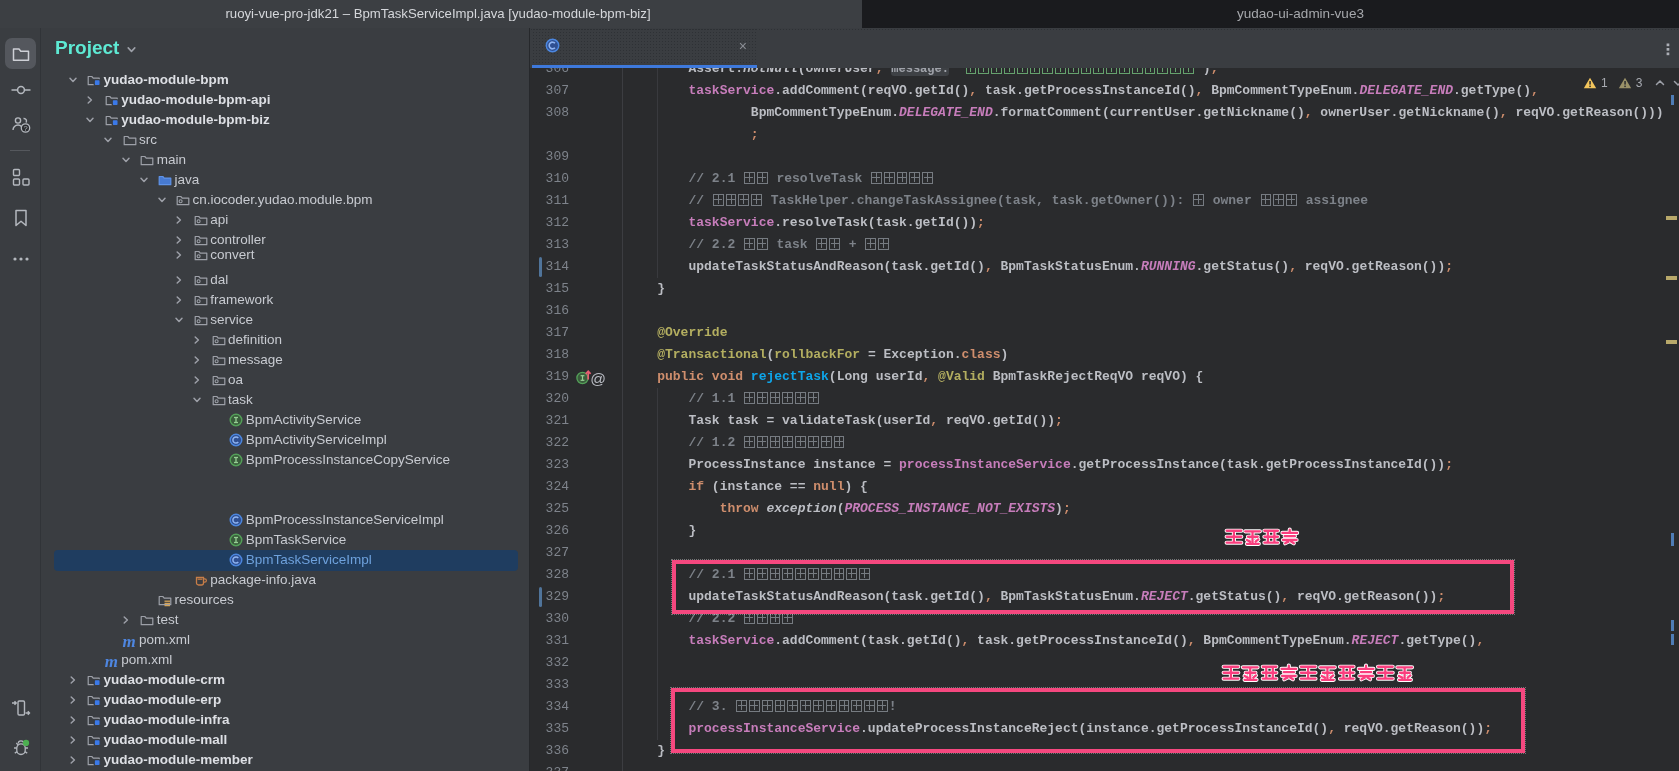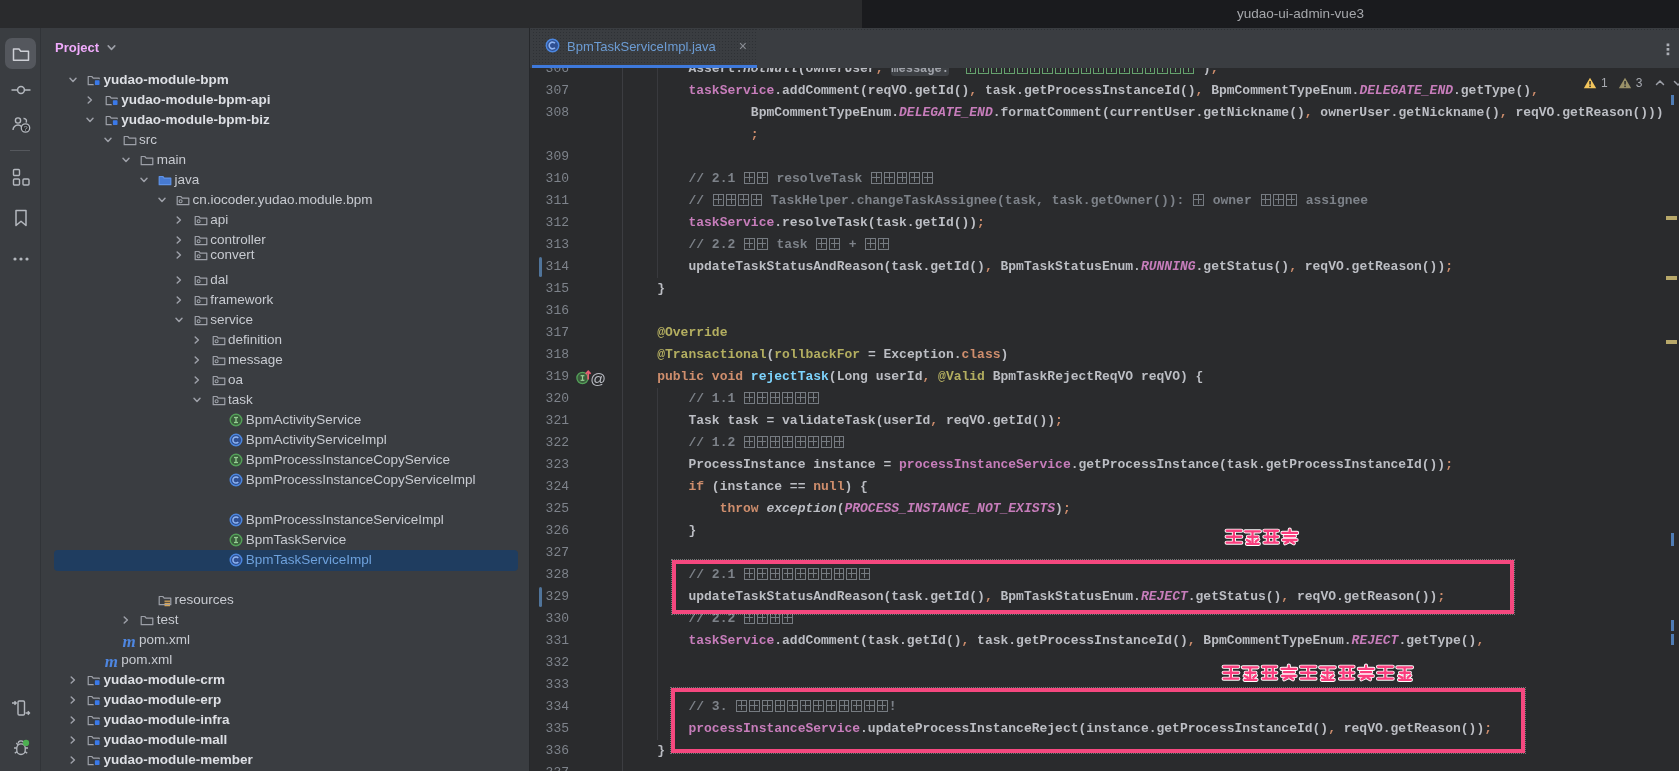--- a/index.html
+++ b/index.html
@@ -5,42 +5,42 @@
 #screen{position:relative;width:1679px;height:771px}
 #tbl{position:absolute;left:0;top:0;width:862px;height:28px;background:#3C3F43;z-index:30}
 #tbl span{position:absolute;left:0;right:-14px;top:0;line-height:28px;text-align:center;font-size:13.2px;color:#D5D7DB}
 #tbr{position:absolute;left:862px;top:0;width:817px;height:28px;background:#1A1B1E;z-index:30}
 #tbr span{position:absolute;left:0;right:-60px;top:0;line-height:28px;text-align:center;font-size:13.5px;color:#A6A8AC}
 #sidebar{position:absolute;left:0;top:28px;width:41px;height:743px;background:#3A3D41;border-right:1px solid #313438;z-index:20}
 .sbtn{position:absolute;left:5px;top:10px;width:31px;height:31px;background:#54575D;border-radius:7px;display:flex;align-items:center;justify-content:center}
 .sbi{position:absolute;left:10px;width:22px;height:22px;display:flex;align-items:center;justify-content:center}
 .sbdiv{position:absolute;left:10px;top:122px;width:20px;height:1px;background:#55585D}
 #panel{position:absolute;left:41px;top:28px;width:489px;height:743px;background:#3A3D41;border-right:1.5px solid #26282B;z-index:10}
-#phead{position:absolute;left:14px;top:0;height:40px;line-height:40px;font-size:13px;font-weight:bold;color:#f0abfc}
+#phead{position:absolute;left:14px;top:0;height:40px;line-height:40px;font-size:19px;font-weight:bold;color:#5eead4}
 #phead svg{vertical-align:-1px;margin-left:7px}
 #tree{position:absolute;left:0;top:40px;width:487px;height:703px}
 .trow{position:absolute;left:0;width:487px;height:20px;line-height:20px}
 .ic{display:block}
 .tl{font-size:13.5px;color:#C8CBD1;white-space:pre;top:0}
 .tl.b{font-weight:bold;color:#DDDFE4}
 .tl.selt{color:#6EA1DC}
 .sel{position:absolute;left:13px;width:464px;height:21px;background:#1F3D60;border-radius:4px}
 .mvn{font-family:"Liberation Serif",serif;font-style:italic;font-weight:bold;font-size:17px;color:#4E86E0;line-height:14px;display:block;margin-top:2px}
 #tabbar{position:absolute;left:530px;top:28px;width:1149px;height:40px;background:#3A3D41;z-index:20}
 #tab{position:absolute;left:2px;top:0px;width:225px;height:37px;background:#3A3D41;background-image:radial-gradient(#2E3135 0.9px,transparent 1px);background-size:3px 3px;}
 #tabu{position:absolute;left:2px;top:37px;width:225px;height:3px;background:#3E79DC}
 #tab .cicon{position:absolute;left:13px;top:10px}
 #tab .tname{position:absolute;left:35px;top:0;line-height:37px;font-size:13px;color:#6C9CD4}
 #tab .tx{position:absolute;right:10px;top:0;line-height:36px;font-size:14px;color:#8C8F96}
 #kebab{position:absolute;right:3px;top:13px}
 #editor{position:absolute;left:530px;top:0px;width:1149px;height:771px;background:#2A2B2D;z-index:1;overflow:hidden}
 .cl{position:absolute;left:96px;height:22px;line-height:22px;font-family:"Liberation Mono",monospace;font-size:13px;white-space:pre;font-weight:bold}
 .ln{position:absolute;left:0;width:39px;height:22px;line-height:22px;font-family:"Liberation Mono",monospace;font-size:13px;color:#7E838B;text-align:right}
 .d{color:#BCBEC4}.k{color:#CF8E6D}.c{color:#7D8289}.f{color:#C77DBB}.s{color:#6AAB73}
-.sc{color:#C77DBB;font-style:italic}.an{color:#B3AE60}.de{color:#7dd3fc;font-weight:bold}.it{font-style:italic}
+.sc{color:#C77DBB;font-style:italic}.an{color:#B3AE60}.de{color:#0ea5e9;font-weight:bold}.it{font-style:italic}
 .ih{color:#A0A3AA;background:#3E4145;border-radius:3px;font-size:12px}
 .cj{display:inline-block;width:10.8px;height:12px;border:1px solid currentColor;margin:0 1px;vertical-align:-1.5px;background:linear-gradient(currentColor 0 0) center/8px 1px no-repeat,linear-gradient(currentColor 0 0) center/1px 9px no-repeat;opacity:.92}
 .gsep{position:absolute;left:91.5px;top:68px;width:1px;height:703px;background:#3C3D41}
 .guide{position:absolute;left:127px;width:1px;background:#393A3E}
 .vcs{position:absolute;left:8.5px;width:3.5px;height:20px;background:#50749A;border-radius:2px}
 .pbox{position:absolute;border:4px solid #F5487F;outline:1px dotted rgba(255,255,255,0.35);z-index:5}
 #insw{position:absolute;left:1053px;top:74px;height:18px;display:flex;align-items:center;gap:4px;font-size:12px;color:#A8ABB2}
 .stripe{position:absolute;z-index:6}
 </style></head><body>
 <div id="screen">
@@ -214,21 +214,20 @@
     <div class="stripe" style="left:1141px;top:533px;width:3px;height:13px;background:#4E7CB5"></div>
     <div class="stripe" style="left:1141px;top:620px;width:3px;height:11px;background:#4E7CB5"></div>
     <div class="stripe" style="left:1141px;top:634px;width:3px;height:11px;background:#4E7CB5"></div>
   </div>
   <div id="tabbar">
     <div id="tab">
       <span class="cicon"><svg width="15" height="15" viewBox="0 0 14 14">
             <circle cx="7" cy="7" r="5.8" fill="#2F4F91" stroke="#4C87E0" stroke-width="1.4"></circle>
             <path d="M9.3 4.9 a3.1 3.1 0 1 0 0 4.2" fill="none" stroke="#8FB4F2" stroke-width="1.5"></path>
           </svg></span>
-      <span class="tname">BpmTaskServiceImpl.java</span>
       <span class="tx">×</span>
     </div>
     <div id="tabu"></div>
     <div style="position:absolute;left:0;top:0;width:1149px;height:3px;background-image:radial-gradient(#2E3135 0.9px,transparent 1px);background-size:3px 3px"></div>
     <div id="kebab"><svg width="16" height="16" viewBox="0 0 16 16">
           <g fill="#ACAFB6">
             <rect x="6.6" y="2.5" width="2.7" height="2.7"></rect>
             <rect x="6.6" y="7" width="2.7" height="2.7"></rect>
             <rect x="6.6" y="11.5" width="2.7" height="2.7"></rect>
           </g>
@@ -572,29 +571,20 @@
               <circle cx="7" cy="7" r="5.8" fill="#3A5C3C" stroke="#54A159" stroke-width="1.4"></circle>
               <g stroke="#96CE93" stroke-width="1.3">
                 <line x1="5" y1="4.5" x2="9" y2="4.5"></line>
                 <line x1="5" y1="9.5" x2="9" y2="9.5"></line>
                 <line x1="7" y1="4.5" x2="7" y2="9.5"></line>
               </g>
             </svg>
           </span>
           <span class="tl" style="position:absolute;left:204.8px">BpmProcessInstanceCopyService</span>
         </div>
-<div class="trow" style="top:402px">
-          <span style="position:absolute;left:188.4px;top:3px">
-            <svg class="ic" width="14" height="14" viewBox="0 0 14 14">
-              <circle cx="7" cy="7" r="5.8" fill="#2F4F91" stroke="#4C87E0" stroke-width="1.4"></circle>
-              <path d="M9.3 4.9 a3.1 3.1 0 1 0 0 4.2" fill="none" stroke="#8FB4F2" stroke-width="1.5"></path>
-            </svg>
-          </span>
-          <span class="tl" style="position:absolute;left:204.8px">BpmProcessInstanceCopyServiceImpl</span>
-        </div>
 <div class="trow" style="top:442px">
           <span style="position:absolute;left:188.4px;top:3px">
             <svg class="ic" width="14" height="14" viewBox="0 0 14 14">
               <circle cx="7" cy="7" r="5.8" fill="#2F4F91" stroke="#4C87E0" stroke-width="1.4"></circle>
               <path d="M9.3 4.9 a3.1 3.1 0 1 0 0 4.2" fill="none" stroke="#8FB4F2" stroke-width="1.5"></path>
             </svg>
           </span>
           <span class="tl" style="position:absolute;left:204.8px">BpmProcessInstanceServiceImpl</span>
         </div>
 <div class="trow" style="top:462px">
@@ -613,20 +603,30 @@
 <div class="sel" style="top:481.5px"></div>
 <div class="trow" style="top:482px">
           <span style="position:absolute;left:188.4px;top:3px">
             <svg class="ic" width="14" height="14" viewBox="0 0 14 14">
               <circle cx="7" cy="7" r="5.8" fill="#2F4F91" stroke="#4C87E0" stroke-width="1.4"></circle>
               <path d="M9.3 4.9 a3.1 3.1 0 1 0 0 4.2" fill="none" stroke="#8FB4F2" stroke-width="1.5"></path>
             </svg>
           </span>
           <span class="tl selt" style="position:absolute;left:204.8px">BpmTaskServiceImpl</span>
         </div>
+<div class="trow" style="top:502px">
+          <span style="position:absolute;left:152.8px;top:3px">
+            <svg class="ic" width="14" height="14" viewBox="0 0 14 14">
+              <path d="M2.5 4.5 h7 v5.5 a2 2 0 0 1 -2 2 h-3 a2 2 0 0 1 -2 -2 z" fill="none" stroke="#C77E48" stroke-width="1.3"></path>
+              <path d="M9.5 5.8 h1.2 a1.6 1.6 0 0 1 0 3.4 h-1.2" fill="none" stroke="#C77E48" stroke-width="1.2"></path>
+              <rect x="3.6" y="5.6" width="4.8" height="1.2" fill="#C77E48"></rect>
+            </svg>
+          </span>
+          <span class="tl" style="position:absolute;left:169.2px">package-info.java</span>
+        </div>
 <div class="trow" style="top:522px">
           <span style="position:absolute;left:117.2px;top:3px">
             <svg class="ic" width="14" height="14" viewBox="0 0 14 14">
               <path d="M1.2 3.5 h3.6 l1.4 1.6 h6.6 v6.6 h-11.6 z" fill="none" stroke="#9DA0A8" stroke-width="1.2" stroke-linejoin="round"></path>
               <g stroke="#D5A458" stroke-width="1.3">
                 <line x1="6.5" y1="8.2" x2="12" y2="8.2"></line>
                 <line x1="6.5" y1="10.4" x2="12" y2="10.4"></line>
                 <line x1="6.5" y1="12.6" x2="12" y2="12.6"></line>
               </g>
             </svg>
@@ -723,16 +723,19 @@
           <span style="position:absolute;left:46.0px;top:3px">
             <svg class="ic" width="14" height="14" viewBox="0 0 14 14">
               <path d="M1.2 3.5 h3.6 l1.4 1.6 h6 v6.6 h-11 z" fill="none" stroke="#9DA0A8" stroke-width="1.2" stroke-linejoin="round"></path>
               <rect x="7.2" y="6.6" width="6" height="6" rx="1.4" fill="#3B79E8" stroke="#3A3D41" stroke-width="1.3"></rect>
             </svg>
           </span>
           <span class="tl b" style="position:absolute;left:62.4px">yudao-module-member</span>
         </div>
     </div>
   </div>
+  <div id="tbl">
+      <span>ruoyi-vue-pro-jdk21 – BpmTaskServiceImpl.java [yudao-module-bpm-biz]</span>
+    </div>
   <div id="tbr">
       <span>yudao-ui-admin-vue3</span>
     </div>
 </div>
 
 </body></html>

